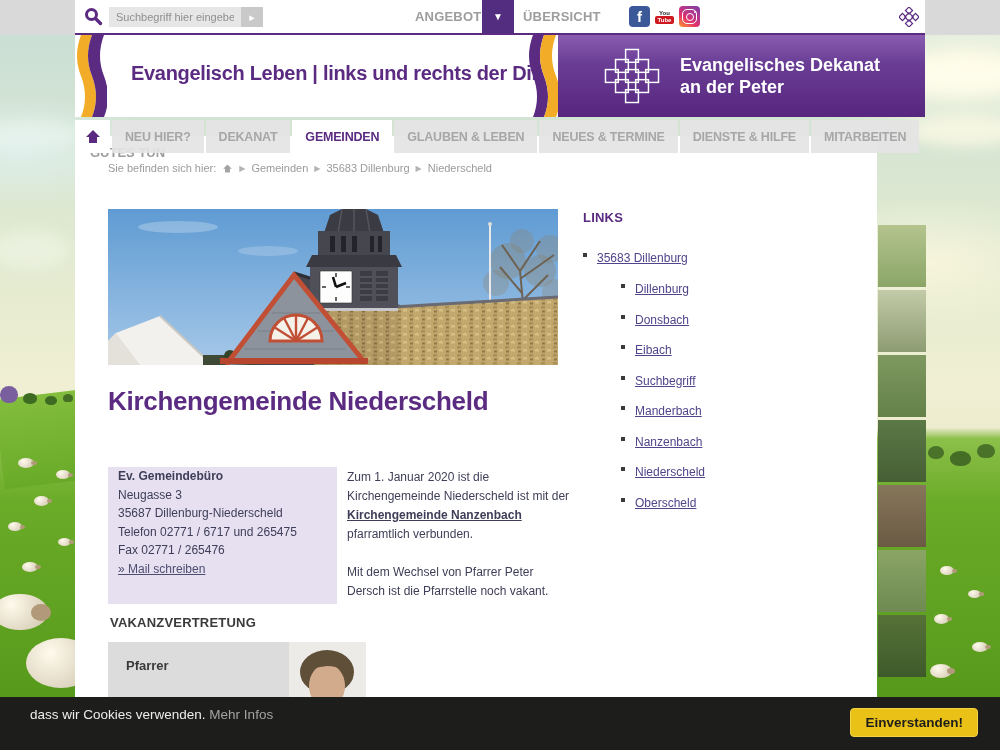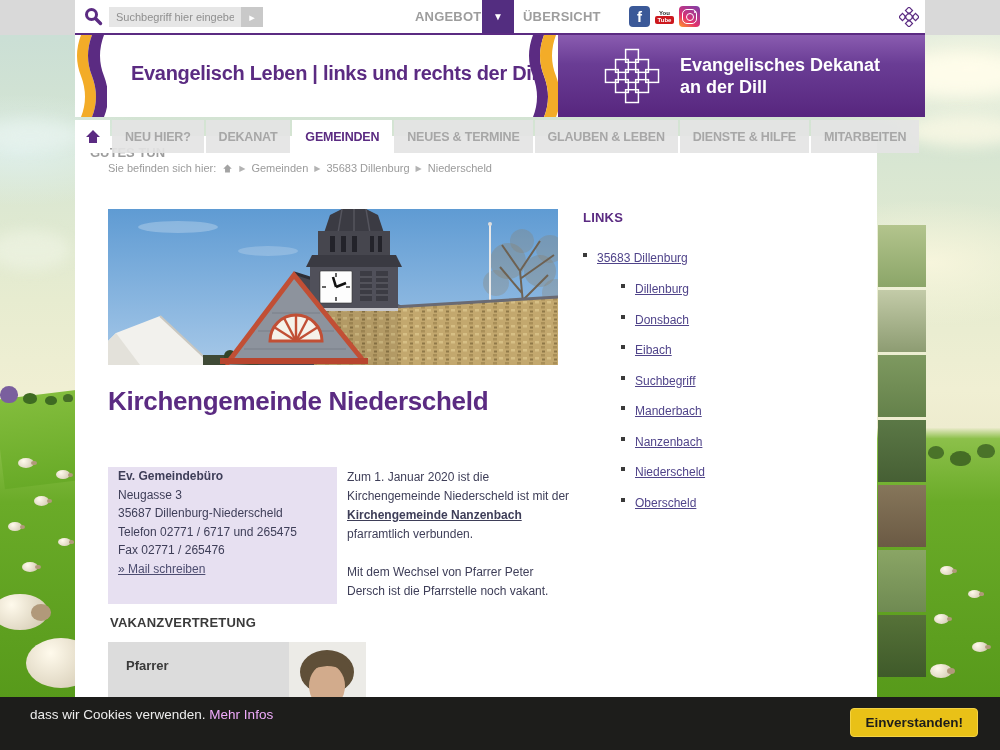--- a/index.html
+++ b/index.html
@@ -100,21 +100,21 @@
   .strip-block:nth-child(2){background:linear-gradient(180deg,#c3cba8,#8d9c72);}
   .strip-block:nth-child(3){background:linear-gradient(180deg,#7e9960,#64814a);}
   .strip-block:nth-child(4){background:linear-gradient(180deg,#5b7846,#465f34);}
   .strip-block:nth-child(5){background:linear-gradient(180deg,#86765a,#6b5a44);}
   .strip-block:nth-child(6){background:linear-gradient(180deg,#8aa565,#6f8a52);}
   .strip-block:nth-child(7){background:linear-gradient(180deg,#567238,#3f5a2a);}
 
   
   .cookie{position:absolute;left:0;top:697px;width:1000px;height:53px;background:#1d1d1b;z-index:9;}
   .cookie-text{position:absolute;left:30px;top:8px;font-size:13.5px;color:#ededed;line-height:19px;}
-  .cookie-link{color:#f0abfc;cursor:pointer;text-decoration:none;}
+  .cookie-link{color:#a3a3a3;cursor:pointer;text-decoration:none;}
   .cookie-btn{position:absolute;right:22px;top:11px;padding:6px 14px;background:#e9c117;border:1px solid #f3d345;
       border-radius:4px;font-weight:bold;font-size:13.5px;color:#1d1d1b;cursor:pointer;font-family:"Liberation Sans",sans-serif;}
 </style>
 </head>
 <body>
 
 <div id="page">
 
   <div id="bg">
     <div class="meadow-left"></div>
@@ -198,37 +198,37 @@
           <rect x="50" y="28" width="14" height="14"></rect>
           <rect x="28" y="28" width="14" height="14"></rect>
           <rect x="17" y="17" width="14" height="14"></rect>
           <rect x="39" y="17" width="14" height="14"></rect>
           <rect x="17" y="39" width="14" height="14"></rect>
           <rect x="39" y="39" width="14" height="14"></rect>
         </g>
       </svg>
       <div class="dekanat-name">
         <div>Evangelisches Dekanat</div>
-        <div>an der Dill</div>
+        <div>an der Peter</div>
       </div>
     </div>
   </div>
 
   <div class="nav">
     <div class="nav-home">
       <svg width="18" height="17" viewBox="0 0 18 17">
         <path d="M2,9 L9,2 L16,9 L13,9 L13,15 L5,15 L5,9 Z" fill="#5b2b82"></path>
       </svg>
     </div>
     <div id="nav-items" style="display:flex;gap:2px;">
         <div class="nav-item">NEU HIER?</div>
         <div class="nav-item">DEKANAT</div>
         <div class="nav-item active">GEMEINDEN</div>
+        <div class="nav-item">GLAUBEN &amp; LEBEN</div>
         <div class="nav-item">NEUES &amp; TERMINE</div>
-        <div class="nav-item">GLAUBEN &amp; LEBEN</div>
         <div class="nav-item">DIENSTE &amp; HILFE</div>
         <div class="nav-item">MITARBEITEN</div>
       </div>
   </div>
 
   <div class="content">
     <div class="gutes-tun">GUTES TUN</div>
 
     <div class="breadcrumb">
       <span>Sie befinden sich hier:</span>

